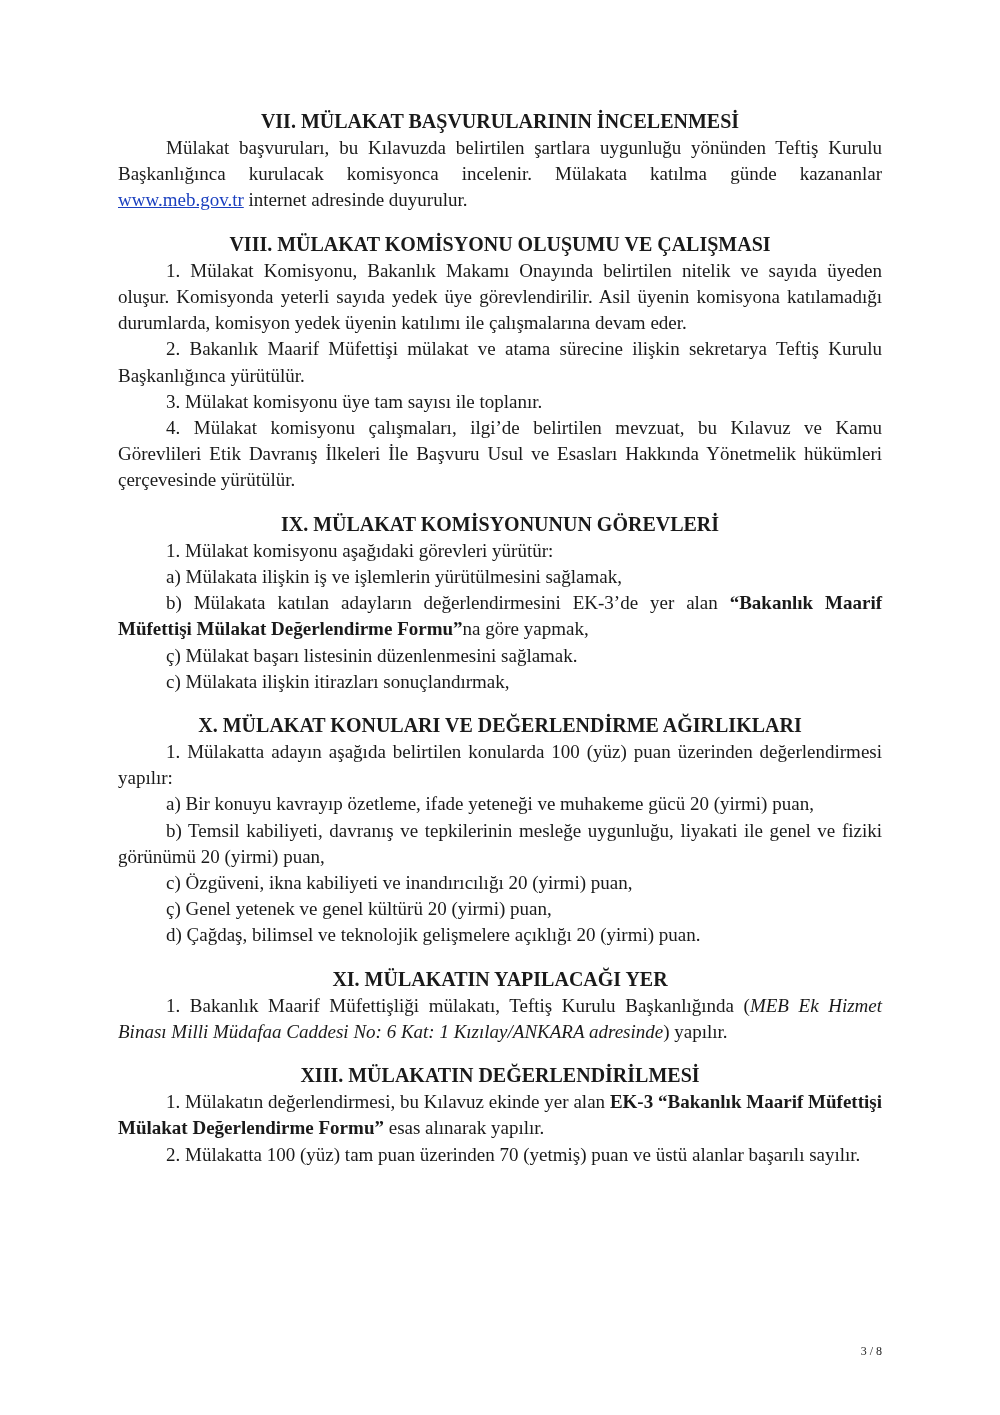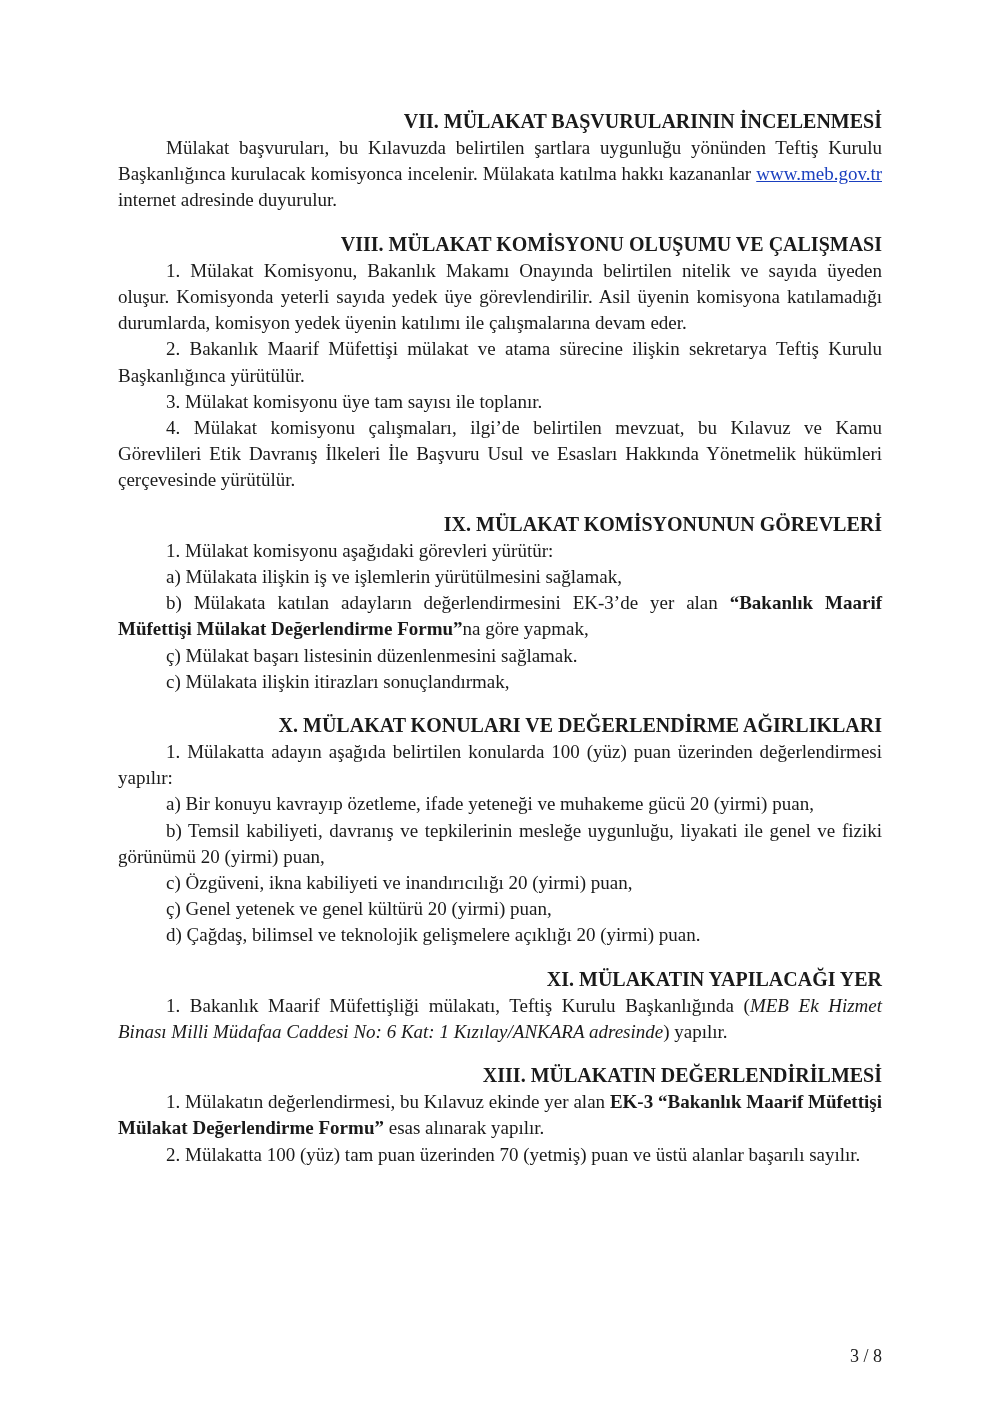--- a/index.html
+++ b/index.html
@@ -22,21 +22,21 @@
     left: 118px;
     top: 108px;
     width: 764px;
   }
   h2.heading {
     font-size: 20px;
     font-weight: bold;
     margin: 0;
     padding: 0;
     line-height: 1.35;
-    text-align: right;
+    text-align: center;
   }
   .heading-center {
     text-align: center;
   }
   .heading-block {
     margin-top: 17px;
     margin-bottom: 7px;
   }
   .heading-block.first {
     margin-top: 0;
@@ -57,33 +57,33 @@
   }
   .bold {
     font-weight: bold;
   }
   .italic {
     font-style: italic;
   }
   .footer {
     position: absolute;
     right: 118px;
-    bottom: 48px;
-    font-size: 18px;
+    bottom: 56px;
+    font-size: 12px;
     color: #1a1a1a;
   }
 </style>
 </head>
 <body>
 
 <div class="page">
   <div class="content" id="doc-content">
       <div class="heading-block first">
         <h2 class="heading">VII. MÜLAKAT BAŞVURULARININ İNCELENMESİ</h2>
-        <p class="para indent"><span>Mülakat başvuruları, bu Kılavuzda belirtilen şartlara uygunluğu yönünden Teftiş Kurulu Başkanlığınca kurulacak komisyonca incelenir. Mülakata katılma hakkı kazananlar </span><a class="link" href="#">www.meb.gov.tr</a><span> internet adresinde duyurulur.</span></p>
+        <p class="para indent"><span>Mülakat başvuruları, bu Kılavuzda belirtilen şartlara uygunluğu yönünden Teftiş Kurulu Başkanlığınca kurulacak komisyonca incelenir. Mülakata katılma günde kazananlar </span><a class="link" href="#">www.meb.gov.tr</a><span> internet adresinde duyurulur.</span></p>
       </div>
       <div class="heading-block">
         <h2 class="heading">VIII. MÜLAKAT KOMİSYONU OLUŞUMU VE ÇALIŞMASI</h2>
         <p class="para indent"><span>1. Mülakat Komisyonu, Bakanlık Makamı Onayında belirtilen nitelik ve sayıda üyeden oluşur. Komisyonda yeterli sayıda yedek üye görevlendirilir. Asil üyenin komisyona katılamadığı durumlarda, komisyon yedek üyenin katılımı ile çalışmalarına devam eder.</span></p>
         <p class="para indent"><span>2. Bakanlık Maarif Müfettişi mülakat ve atama sürecine ilişkin sekretarya Teftiş Kurulu Başkanlığınca yürütülür.</span></p>
         <p class="para indent"><span>3. Mülakat komisyonu üye tam sayısı ile toplanır.</span></p>
         <p class="para indent"><span>4. Mülakat komisyonu çalışmaları, ilgi’de belirtilen mevzuat, bu Kılavuz ve Kamu Görevlileri Etik Davranış İlkeleri İle Başvuru Usul ve Esasları Hakkında Yönetmelik hükümleri çerçevesinde yürütülür.</span></p>
       </div>
       <div class="heading-block">
         <h2 class="heading heading-center">IX. MÜLAKAT KOMİSYONUNUN GÖREVLERİ</h2>

